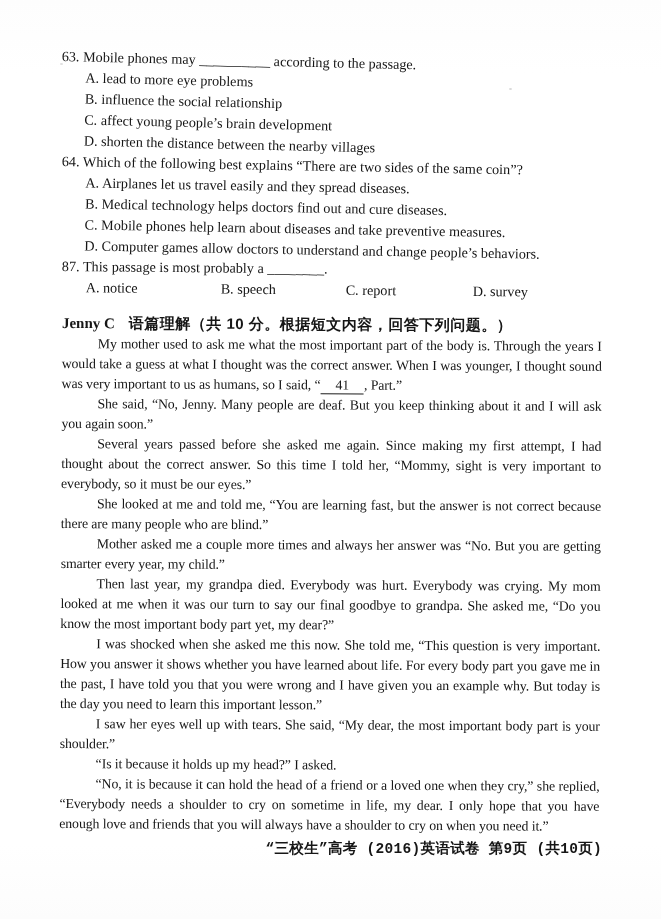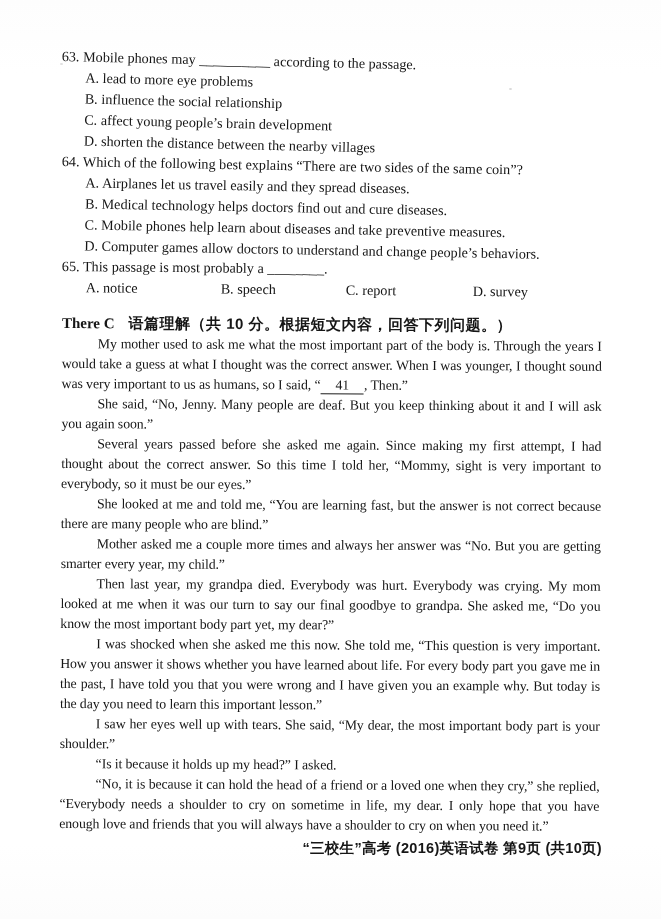--- a/index.html
+++ b/index.html
@@ -47,21 +47,21 @@
     padding:0 15px;
     text-indent:0;
     line-height:16px;
   }
   .footer{
     width:540px;
     margin-top:5px;
     text-align:right;
     font-size:14.5px;
     font-weight:bold;
-    font-family:Liberation Sans, sans-serif;
+    font-family:Liberation Mono, monospace;
     letter-spacing:0.3px;
     white-space:nowrap;
   }
   .speck{position:absolute;background:#b9b9b9;border-radius:50%;}
   .speck.s1{left:509px;top:88px;width:3px;height:2px;opacity:.55;}
   .speck.s2{left:421px;top:207px;width:2px;height:2px;opacity:.4;}
   .speck.s3{left:60px;top:63px;width:3px;height:2px;opacity:.45;}
 </style>
 </head>
 <body>
@@ -84,35 +84,35 @@
 
     <div class="q r10">
       <div class="stem"><span>64.</span> <span>Which of the following best explains “There are two sides of the same coin”?</span></div>
       <div class="opt">A. Airplanes let us travel easily and they spread diseases.</div>
       <div class="opt">B. Medical technology helps doctors find out and cure diseases.</div>
       <div class="opt">C. Mobile phones help learn about diseases and take preventive measures.</div>
       <div class="opt">D. Computer games allow doctors to understand and change people’s behaviors.</div>
     </div>
 
     <div class="q r05">
-      <div class="stem"><span>65.</span> <span>This passage is most probably a ________.</span></div>
+      <div class="stem"><span>87.</span> <span>This passage is most probably a ________.</span></div>
       <div class="opt-row">
         <span>A. notice</span>
         <span>B. speech</span>
         <span>C. report</span>
         <span>D. survey</span>
       </div>
     </div>
 
     <div class="partc r03">
       <div class="partc-header">
-        <span>There C</span><span class="cn">语篇理解（共 10 分。根据短文内容，回答下列问题。）</span>
+        <span>Jenny C</span><span class="cn">语篇理解（共 10 分。根据短文内容，回答下列问题。）</span>
       </div>
       <div class="passage">
-        <p><span>My mother used to ask me what the most important part of the body is. Through the years I would take a guess at what I thought was the correct answer. When I was younger, I thought sound was very important to us as humans, so I said, “</span><span class="blank66">41</span><span>, Then.”</span></p>
+        <p><span>My mother used to ask me what the most important part of the body is. Through the years I would take a guess at what I thought was the correct answer. When I was younger, I thought sound was very important to us as humans, so I said, “</span><span class="blank66">41</span><span>, Part.”</span></p>
         <p>She said, “No, Jenny. Many people are deaf. But you keep thinking about it and I will ask you again soon.”</p>
         <p>Several years passed before she asked me again. Since making my first attempt, I had thought about the correct answer. So this time I told her, “Mommy, sight is very important to everybody, so it must be our eyes.”</p>
         <p>She looked at me and told me, “You are learning fast, but the answer is not correct because there are many people who are blind.”</p>
         <p>Mother asked me a couple more times and always her answer was “No. But you are getting smarter every year, my child.”</p>
         <p>Then last year, my grandpa died. Everybody was hurt. Everybody was crying. My mom looked at me when it was our turn to say our final goodbye to grandpa. She asked me, “Do you know the most important body part yet, my dear?”</p>
         <p>I was shocked when she asked me this now. She told me, “This question is very important. How you answer it shows whether you have learned about life. For every body part you gave me in the past, I have told you that you were wrong and I have given you an example why. But today is the day you need to learn this important lesson.”</p>
         <p>I saw her eyes well up with tears. She said, “My dear, the most important body part is your shoulder.”</p>
         <p>“Is it because it holds up my head?” I asked.</p>
         <p>“No, it is because it can hold the head of a friend or a loved one when they cry,” she replied, “Everybody needs a shoulder to cry on sometime in life, my dear. I only hope that you have enough love and friends that you will always have a shoulder to cry on when you need it.”</p>
       </div>

